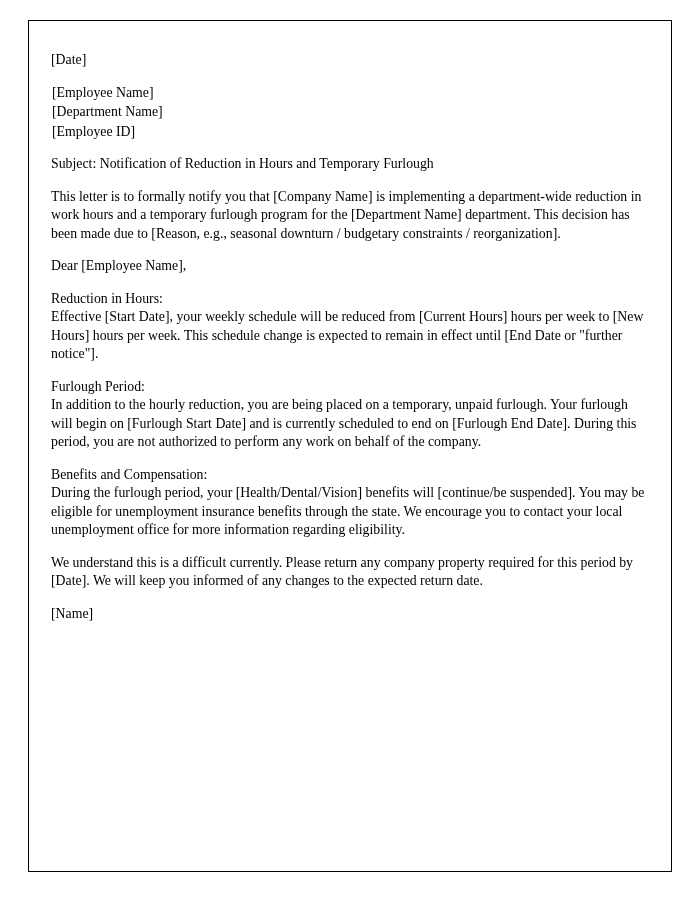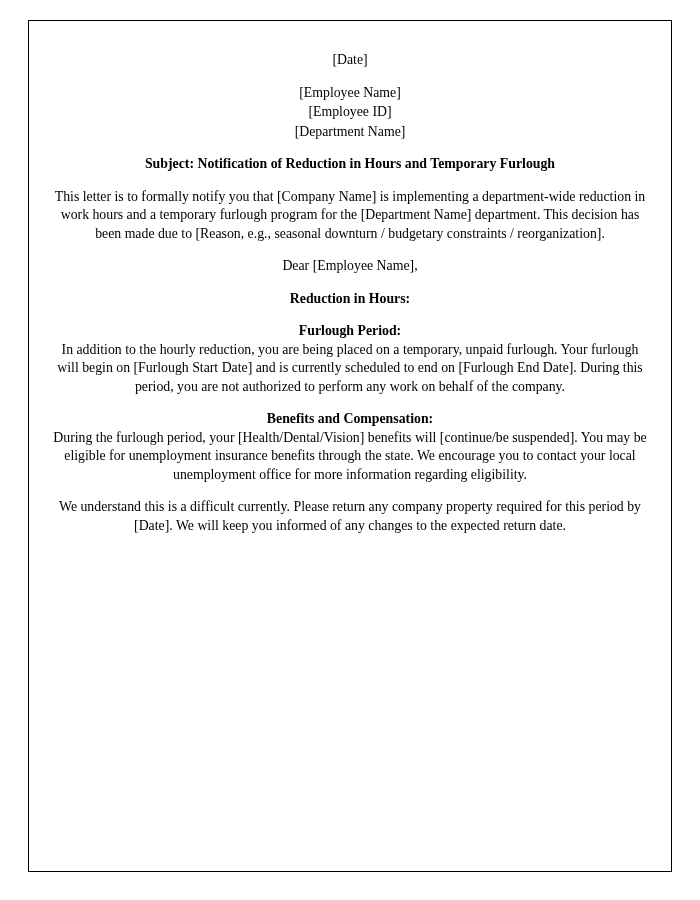--- a/index.html
+++ b/index.html
@@ -27,67 +27,68 @@
   .page-inner {
     padding: 30px 22px 0 22px;
     font-size: 13.8px;
     line-height: 18.5px;
   }
   p {
     margin: 0;
   }
   .block {
     margin-bottom: 14px;
-    text-align: center;
   }
   .address-block p {
     margin: 1px;
   }
   .bold {
-    font-weight: bold;
+    font-weight: normal;
   }
   .section .heading {
-    font-weight: bold;
+    font-weight: normal;
   }
 </style>
 </head>
 <body>
 
 <div class="page">
   <div class="page-inner">
 
     <p class="block">[Date]</p>
 
     <div class="address-block block">
       <p>[Employee Name]</p>
+      <p>[Department Name]</p>
       <p>[Employee ID]</p>
-      <p>[Department Name]</p>
     </div>
 
     <p class="block bold">Subject: Notification of Reduction in Hours and Temporary Furlough</p>
 
     <p class="block">This letter is to formally notify you that [Company Name] is implementing a department-wide reduction in work hours and a temporary furlough program for the [Department Name] department. This decision has been made due to [Reason, e.g., seasonal downturn / budgetary constraints / reorganization].</p>
 
     <p class="block">Dear [Employee Name],</p>
 
     <div class="section block">
       <p class="heading">Reduction in Hours:</p>
+      <p class="body">Effective [Start Date], your weekly schedule will be reduced from [Current Hours] hours per week to [New Hours] hours per week. This schedule change is expected to remain in effect until [End Date or "further notice"].</p>
     </div>
 
     <div class="section block">
       <p class="heading">Furlough Period:</p>
       <p class="body">In addition to the hourly reduction, you are being placed on a temporary, unpaid furlough. Your furlough will begin on [Furlough Start Date] and is currently scheduled to end on [Furlough End Date]. During this period, you are not authorized to perform any work on behalf of the company.</p>
     </div>
 
     <div class="section block">
       <p class="heading">Benefits and Compensation:</p>
       <p class="body">During the furlough period, your [Health/Dental/Vision] benefits will [continue/be suspended]. You may be eligible for unemployment insurance benefits through the state. We encourage you to contact your local unemployment office for more information regarding eligibility.</p>
     </div>
 
     <div class="section block">
       <p class="body">We understand this is a difficult currently. Please return any company property required for this period by [Date]. We will keep you informed of any changes to the expected return date.</p>
     </div>
 
 
 
+    <p class="block">[Name]</p>
 
   </div>
 </div>
 
 </body></html>

